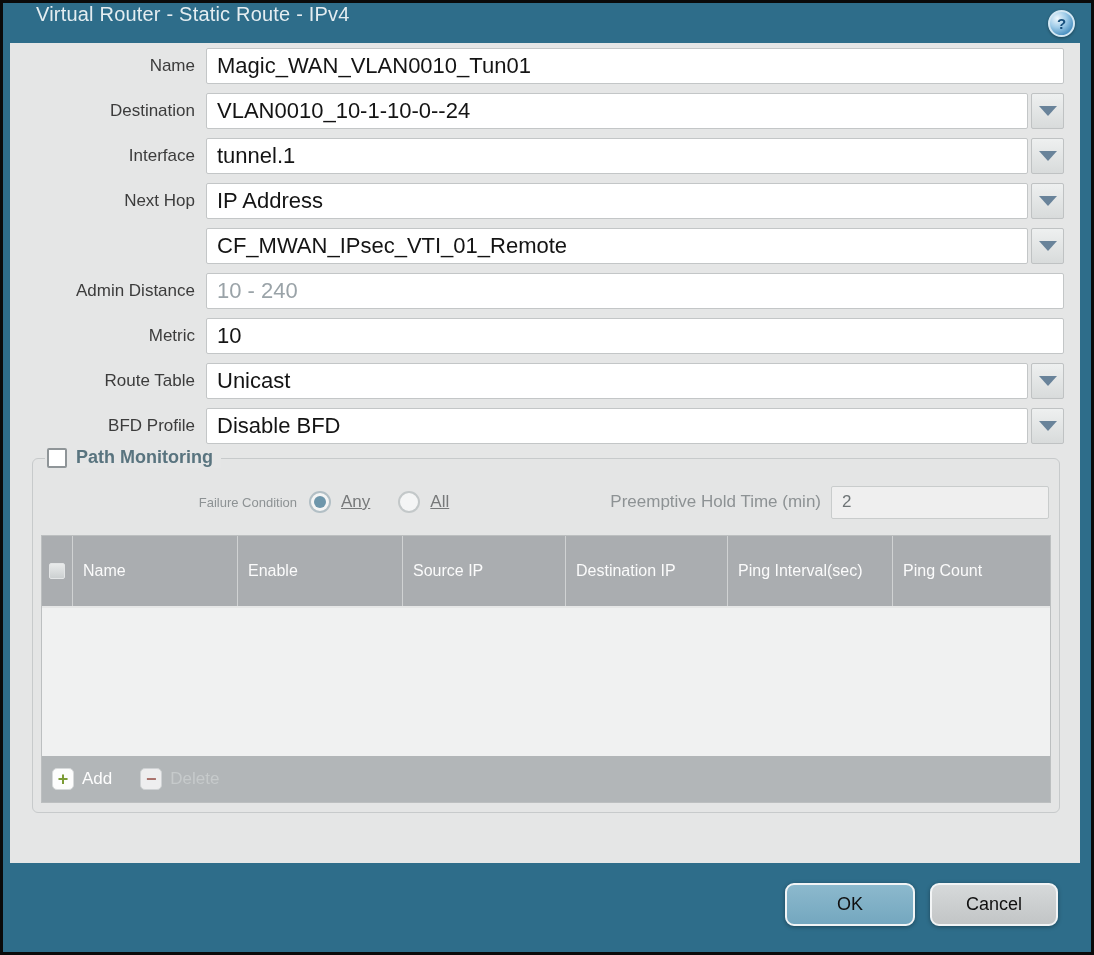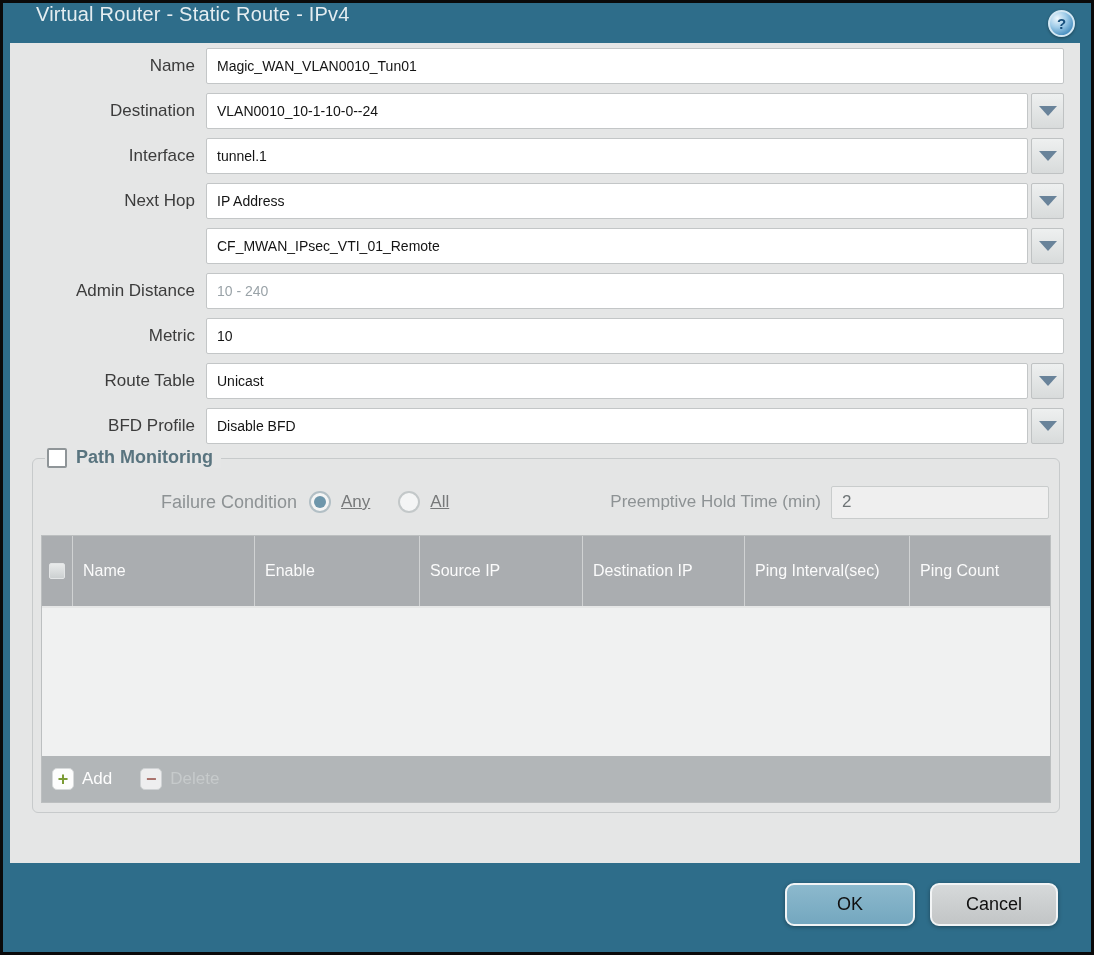--- a/index.html
+++ b/index.html
@@ -18,35 +18,35 @@
   .help-icon span { color:#174f7c; font-weight:bold; font-size:15px; line-height:1; }
 
   
   .content { position:absolute; left:7px; right:11px; top:40px; bottom:89px; background:#e5e6e6; padding-top:5px; }
 
   
   .row { display:flex; align-items:center; margin:0 0 9px 0; height:36px; }
   .row .lbl { width:196px; text-align:right; padding-right:11px; font-size:17px; color:#3c3c3c; flex:none; }
   .row .fld { flex:1; margin-right:16px; display:flex; align-items:stretch; }
   .tinput { flex:1; height:36px; border:1px solid #c3c6c7; border-radius:2px; background:#ffffff;
-    padding:0 10px; font-size:14px; color:#141414; font-family:"Liberation Sans", sans-serif; outline:none; }
+    padding:0 10px; font-size:22px; color:#141414; font-family:"Liberation Sans", sans-serif; outline:none; }
   .tinput::placeholder { color:#9aa3a8; opacity:1; }
   .dd-btn { width:33px; height:36px; margin-left:3px; border:1px solid #bfc2c3; border-radius:2px;
     background:linear-gradient(#eef0f0,#d8dbdb); display:flex; align-items:center; justify-content:center; cursor:pointer; flex:none; }
   .dd-btn .tri { width:0; height:0; border-left:9px solid transparent; border-right:9px solid transparent; border-top:10px solid #69839a; }
 
   
   .pm { margin:14px 20px 0 22px; border:1px solid #c7cacb; border-radius:6px; padding:0 8px 9px 8px; position:relative; background:#e4e5e5; }
   .pm-legend { position:relative; top:-12px; left:4px; display:inline-flex; align-items:center; gap:9px;
     background:#e5e6e6; padding:0 8px 0 2px; }
   .checkbox { width:20px; height:20px; background:#ffffff; border:2px solid #8f9598; border-radius:2px; flex:none; cursor:pointer; }
   .pm-title { font-size:18px; font-weight:bold; color:#59747f; }
 
   .pm-controls { display:flex; align-items:center; margin:2px 0 16px 0; }
-  .pm-controls .fc-lbl { width:268px; text-align:right; padding-right:12px; font-size:18px; color:#8d9294; flex:none; }
+  .pm-controls .fc-lbl { width:268px; text-align:right; padding-right:12px; font-size:13px; color:#8d9294; flex:none; }
   .radio-opt { display:flex; align-items:center; margin-right:28px; }
   .radio { width:22px; height:22px; border-radius:50%; background:#f4f5f5; border:2px solid #c3c8c9;
     display:flex; align-items:center; justify-content:center; flex:none; }
   .radio.sel { border-color:#b2bfc5; }
   .radio.sel .dot { width:12px; height:12px; border-radius:50%; background:#6d96ab; }
   .radio-lbl { font-size:17px; color:#77797a; margin-left:10px;text-decoration:underline; }
   .pm-spacer { flex:1; }
   .ph-lbl { font-size:17px; color:#8d9294; margin-right:10px; }
   .ph-input { width:218px; height:33px; background:#efefef; border:1px solid #c9cccc; border-radius:2px;
     padding:0 10px; font-size:17px; color:#6e7476; font-family:"Liberation Sans", sans-serif; margin-right:2px; outline:none; }
@@ -193,21 +193,21 @@
         <span class="ph-lbl">Preemptive Hold Time (min)</span>
         <input class="ph-input" type="text" readonly="" value="2" style="">
       </div>
 
       <div class="pm-table">
         <div class="thead">
           <div class="th th-check">
             <div class="cb"></div>
           </div>
           <div class="th" style="width:165px;">Name</div>
-          <div class="th" style="width:165px;margin-left:17px;">Enable</div>
+          <div class="th" style="width:165px;">Enable</div>
           <div class="th" style="width:163px;">Source IP</div>
           <div class="th" style="width:162px;">Destination IP</div>
           <div class="th" style="width:165px;">Ping Interval(sec)</div>
           <div class="th" style="flex:1;">Ping Count</div>
         </div>
         <div class="tbody"></div>
         <div class="tfoot">
           <div class="tool tool-add">
             <div class="ticon">+</div>
             <span class="tlabel">Add</span>

